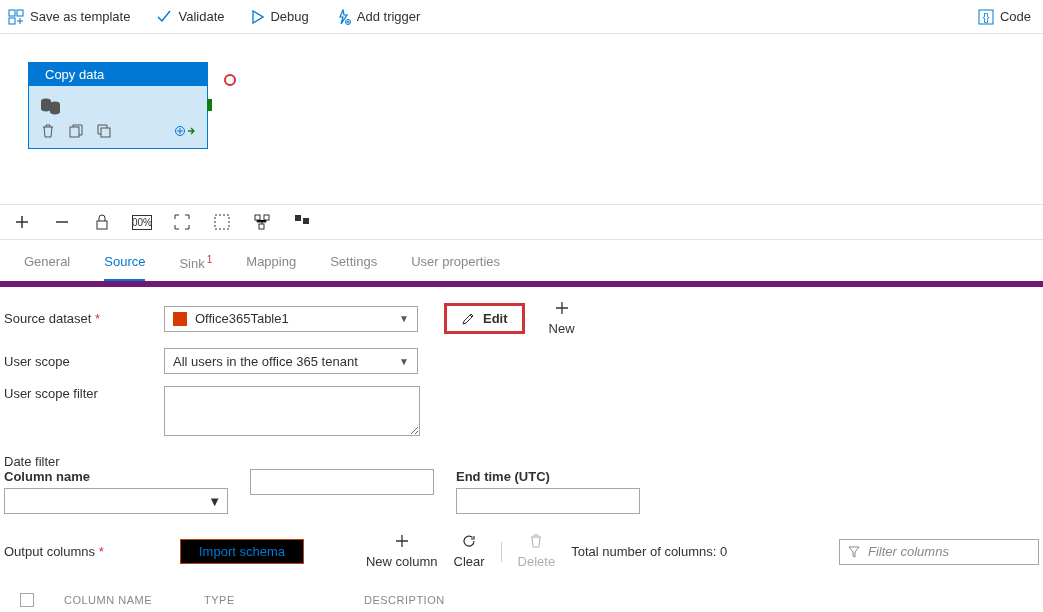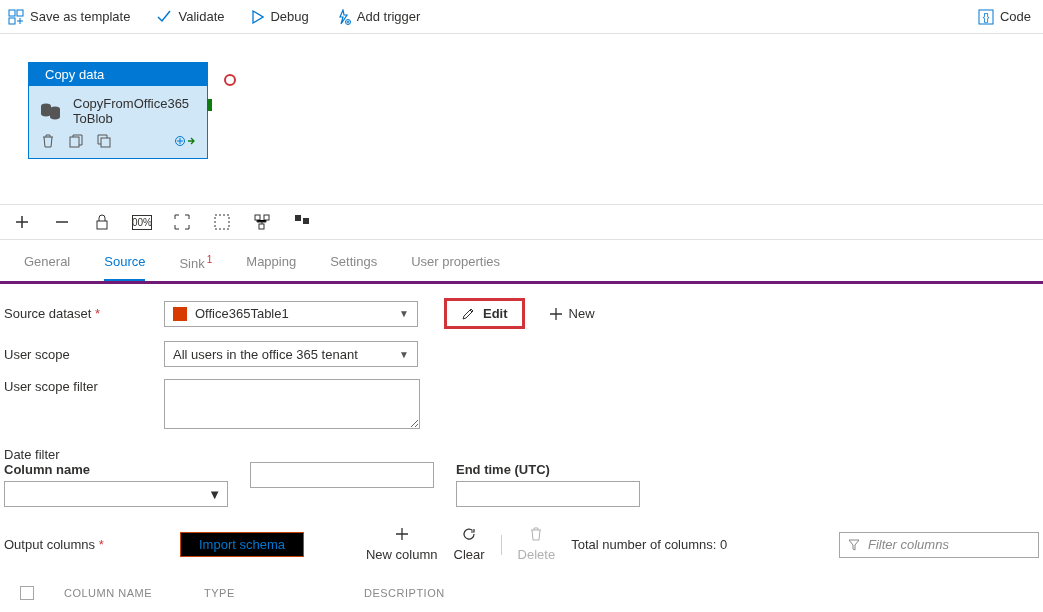--- a/index.html
+++ b/index.html
@@ -86,21 +86,21 @@
     padding: 6px 12px;
     border-top: 1px solid #e1e1e1;
     border-bottom: 1px solid #e1e1e1;
     height: 36px;
   }
   .zoom-toolbar .tbtn { color: #323130; font-size: 16px; cursor:pointer; display:inline-flex; align-items:center; justify-content:center; width:20px;}
   .tabs {
     display: flex;
     gap: 34px;
     padding: 8px 24px 0;
-    border-bottom: 3px solid #701a75;
+    border-bottom: 6px solid #701a75;
   }
   .tab {
     padding: 6px 0 10px;
     color: #888;
     cursor: pointer;
     position: relative;
   }
   .tab.active {
     color: #0078d4;
     border-bottom: 2px solid #0078d4;
@@ -136,21 +136,21 @@
     display:inline-flex;
     align-items:center;
     gap:8px;
     border: 3px solid #d13438;
     padding: 5px 14px;
     margin-left: 26px;
     cursor:pointer;
     font-weight: 600;
   }
   .new-btn {
-    display:inline-flex; align-items:center; gap:6px; margin-left:24px; cursor:pointer;
+    display:inline-flex; align-items:center; gap:6px; margin-left:24px; cursor:pointer;flex-direction:column;
   }
   textarea.scopefilter {
     width: 256px;
     height: 50px;
     border:1px solid #a6a6a6;
     resize: both;
   }
   .date-row .sub {
     display:flex; gap:22px;
   }
@@ -229,21 +229,20 @@
     <div class="validation-dot"></div>
     <div class="green-handle"></div>
     <div class="header">Copy data</div>
     <div class="body">
       <svg width="24" height="20" viewBox="0 0 24 20">
           <ellipse cx="7" cy="5" rx="5" ry="2.5" fill="#555"></ellipse>
           <path d="M2 5v8c0 1.4 2.2 2.5 5 2.5s5-1.1 5-2.5V5" fill="#555"></path>
           <ellipse cx="16" cy="8" rx="5" ry="2.5" fill="#555"></ellipse>
           <path d="M11 8v8c0 1.4 2.2 2.5 5 2.5s5-1.1 5-2.5V8" fill="#555"></path>
         </svg>
-      <span style="word-break:break-all; font-size:13px;">CopyFromOffice365ToBlob</span>
     </div>
     <div class="footer">
       <svg width="14" height="14" viewBox="0 0 14 14">
           <path d="M2 3h10M5 3V1h4v2M3 3l1 10h6l1-10" fill="none" stroke="#555"></path>
         </svg>
       <svg width="14" height="14" viewBox="0 0 14 14">
           <rect x="1" y="3" width="9" height="10" fill="none" stroke="#555"></rect>
           <path d="M4 3V1h9v10h-3" fill="none" stroke="#555"></path>
         </svg>
       <svg width="14" height="14" viewBox="0 0 14 14">

